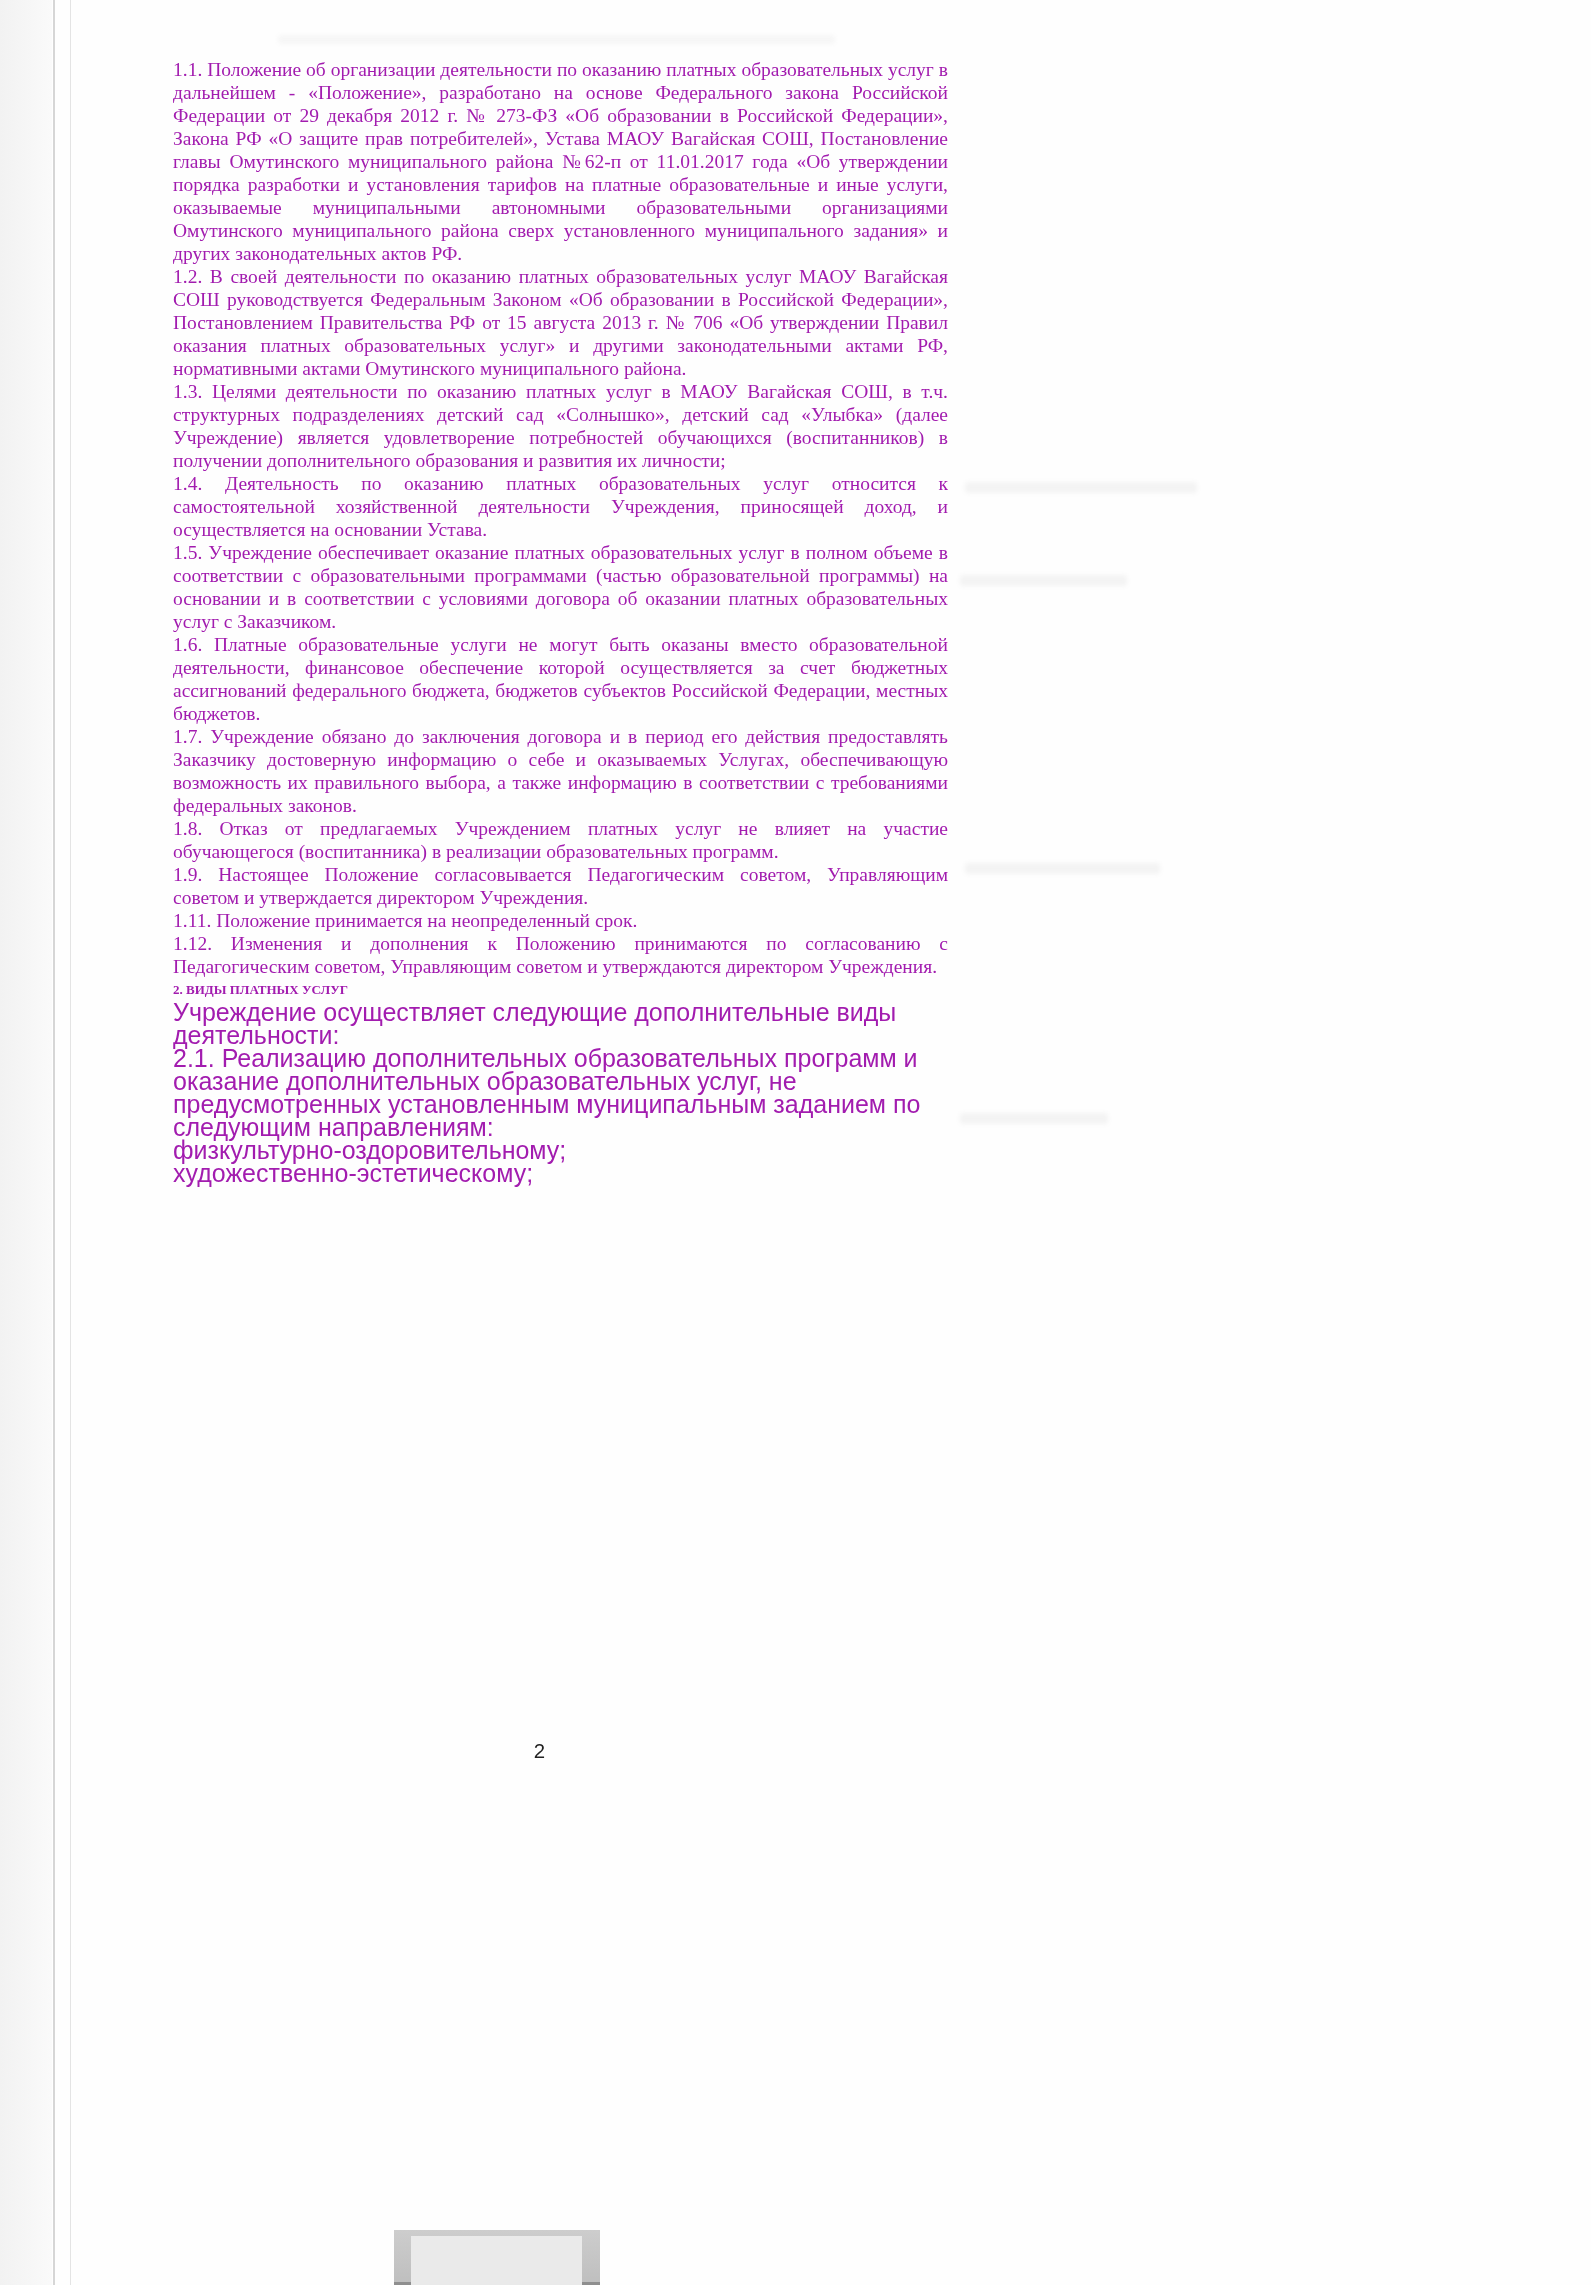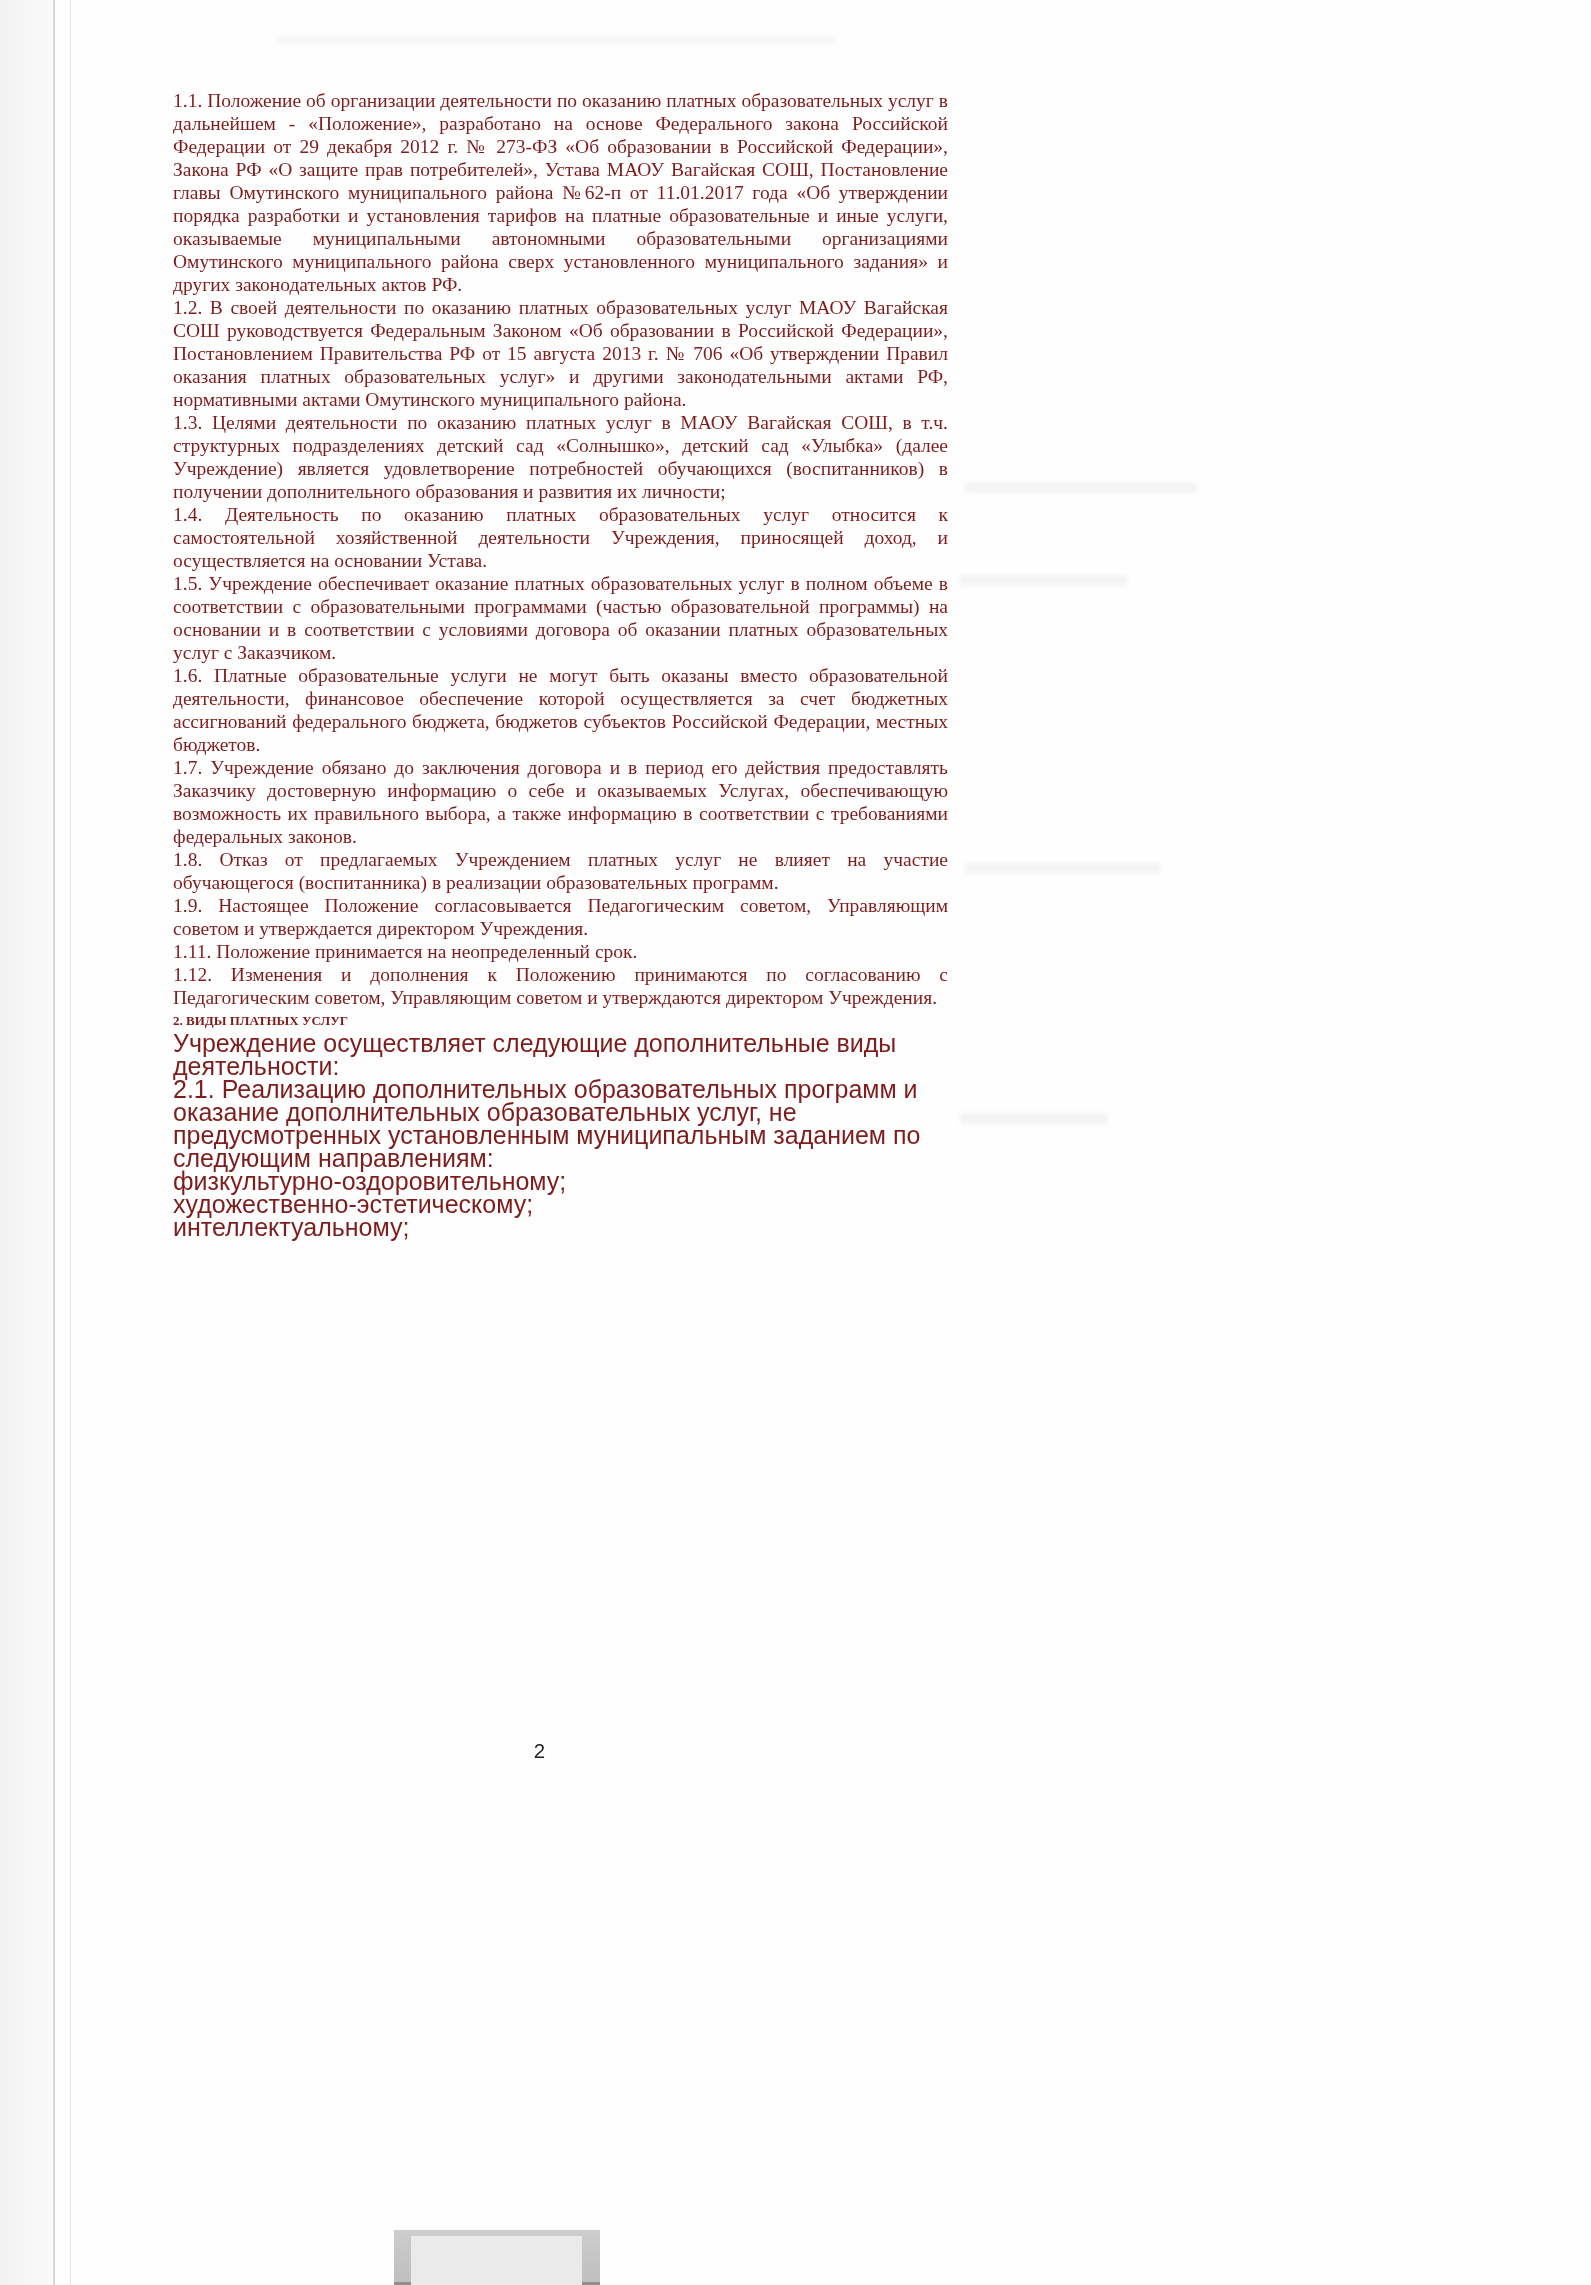--- a/index.html
+++ b/index.html
@@ -43,26 +43,26 @@
   }
   .g1 { left: 965px; top: 482px;  width: 232px; height: 11px; }
   .g2 { left: 960px; top: 575px;  width: 167px; height: 11px; }
   .g3 { left: 965px; top: 863px;  width: 195px; height: 11px; }
   .g4 { left: 960px; top: 1113px; width: 148px; height: 11px; }
   .g5 { left: 278px;  top: 35px;   width: 557px; height: 9.3px; opacity: 0.07; }
 
   .content {
     position: absolute;
     left: 173px;
-    top: 89px;
+    top: 58px;
     width: 775px;
     font-family: "Liberation Serif", "DejaVu Serif", serif;
     font-size: 19.5px;
     line-height: 23px;
-    color: #7f1d1d;
+    color: #a21caf;
   }
   .content p {
     margin: 0;
     padding: 0;
   }
   .para-justified {
     text-align: justify;
     text-justify: inter-word;
   }
   .section-heading {
@@ -129,21 +129,20 @@
     <p class="para-justified">1.8. Отказ от предлагаемых Учреждением платных услуг не влияет на участие обучающегося (воспитанника) в реализации образовательных программ.</p>
     <p class="para-justified">1.9. Настоящее Положение согласовывается Педагогическим советом, Управляющим советом и утверждается директором Учреждения.</p>
     <p class="para-justified">1.11. Положение принимается на неопределенный срок.</p>
     <p class="para-justified">1.12. Изменения и дополнения к Положению принимаются по согласованию с Педагогическим советом, Управляющим советом и утверждаются директором Учреждения.</p>
 
     <p class="section-heading">2. ВИДЫ ПЛАТНЫХ УСЛУГ</p>
     <p class="sans-block">Учреждение осуществляет следующие дополнительные виды деятельности:</p>
     <p class="sans-block">2.1. Реализацию дополнительных образовательных программ и оказание дополнительных образовательных услуг, не предусмотренных установленным муниципальным заданием по следующим направлениям:</p>
     <p class="sans-block">физкультурно-оздоровительному;</p>
     <p class="sans-block">художественно-эстетическому;</p>
-    <p class="sans-block">интеллектуальному;</p>
   </div>
 
   <div class="page-number">2</div>
 
   <div class="bottom-tab">
     <div class="bottom-tab-inner"></div>
   </div>
 
 </div>
 

